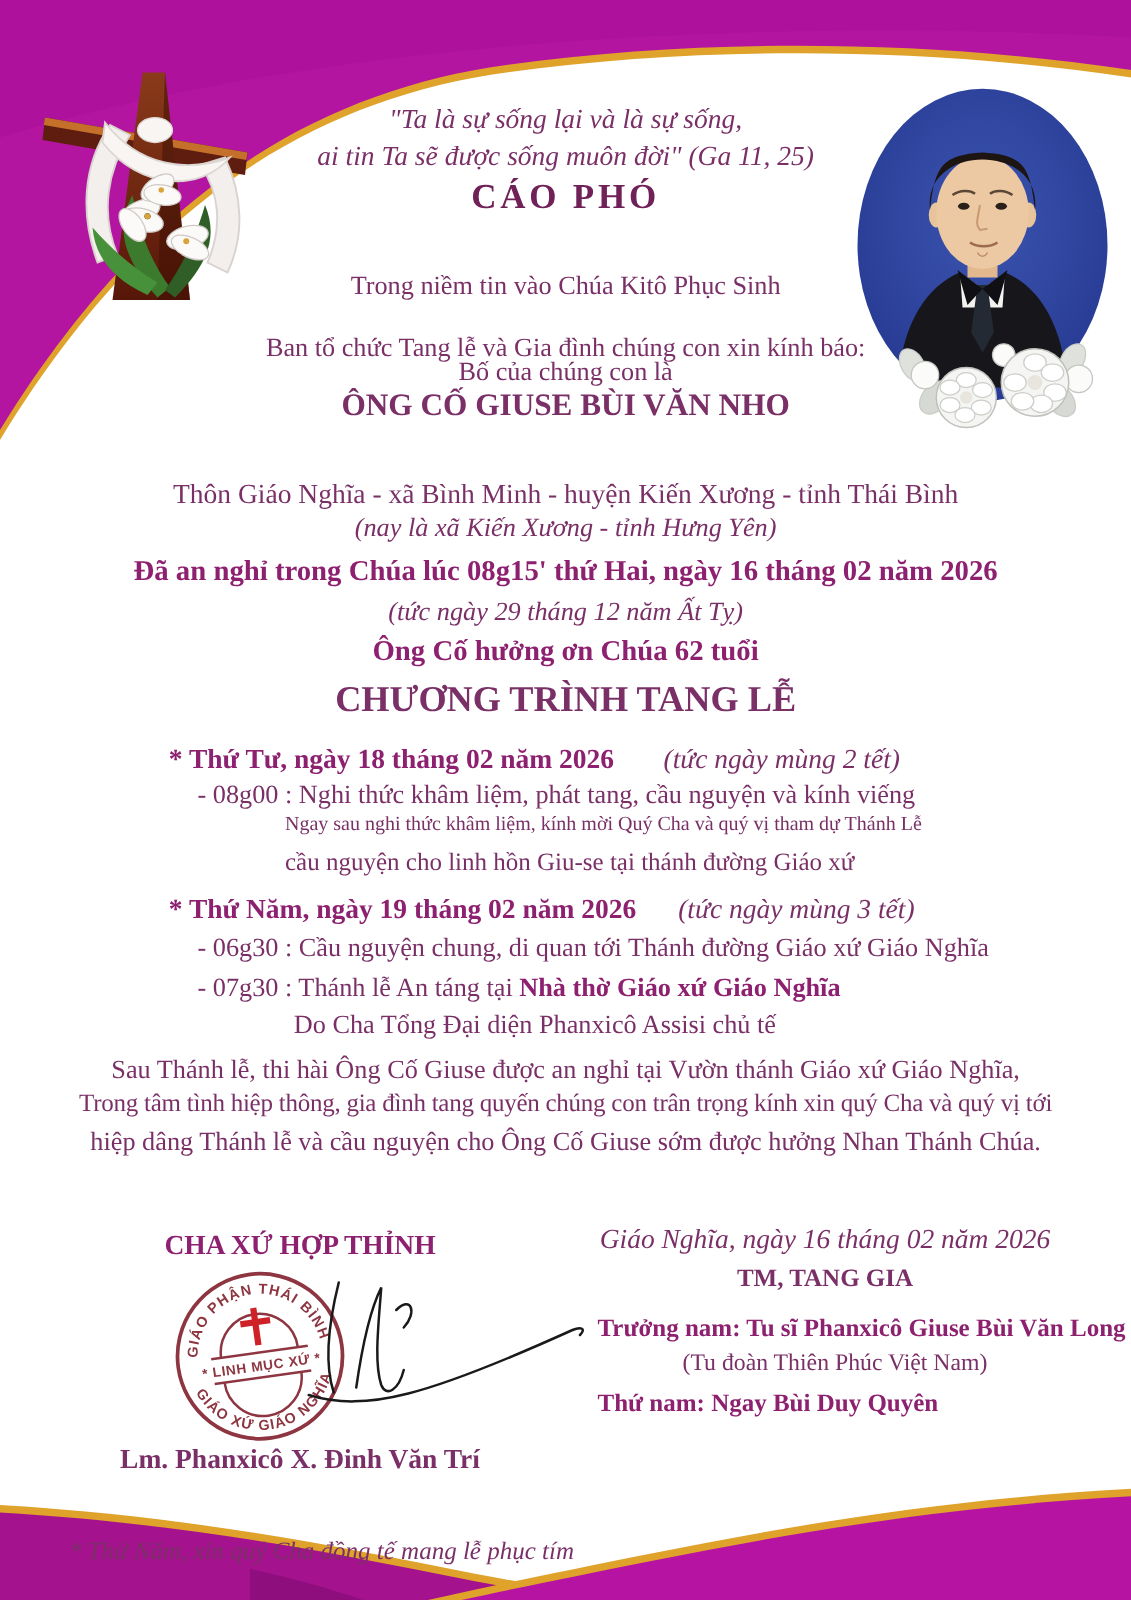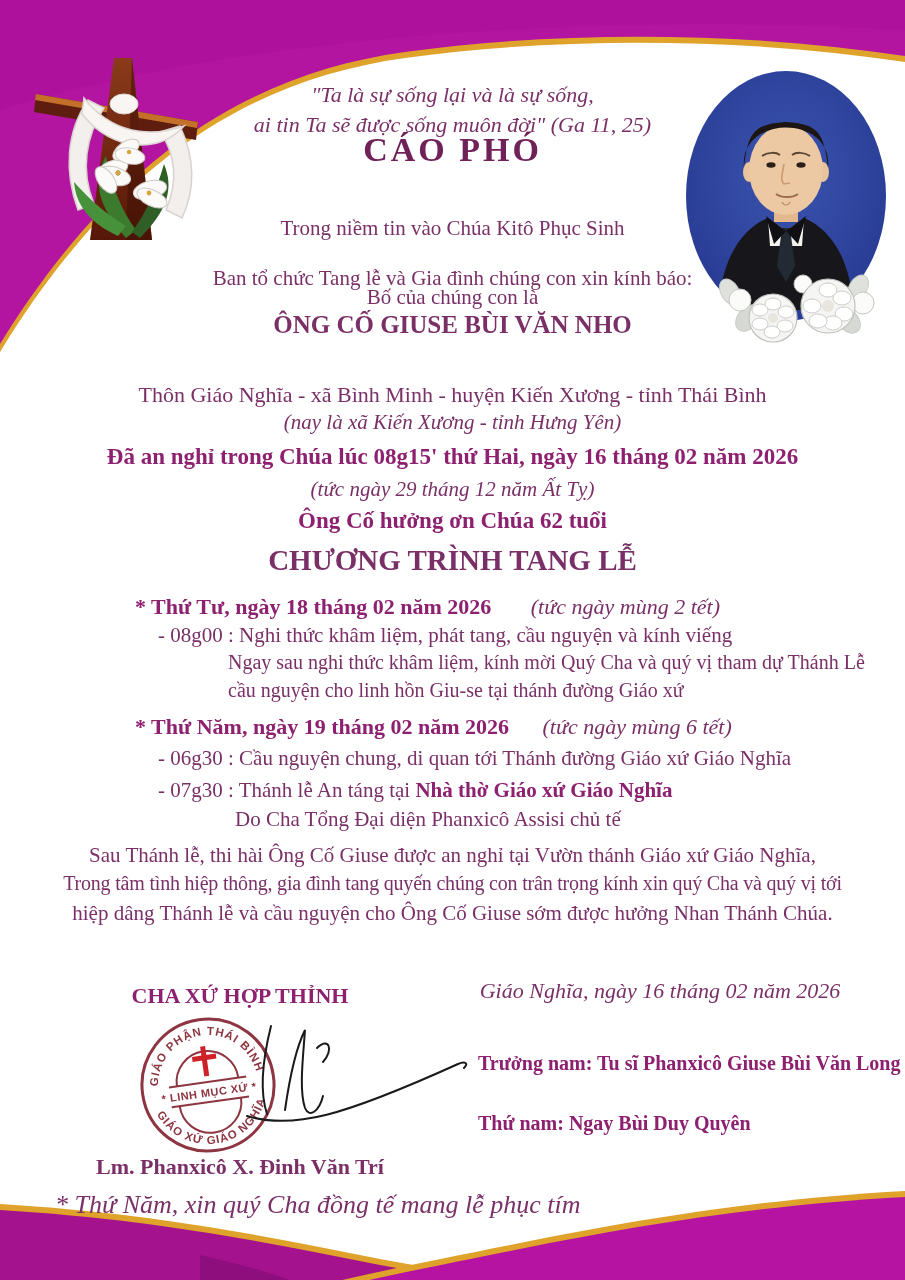--- a/index.html
+++ b/index.html
@@ -135,65 +135,67 @@
           <ellipse cx="82" cy="242" rx="8" ry="6"></ellipse>
       </g>
       <circle cx="150" cy="238" r="6" fill="#e7e5dd"></circle>
       <circle cx="95" cy="250" r="5" fill="#e7e5dd"></circle>
     </g>
   </svg>
 
   <div class="ln ctr it" style="top:82px;font-size:22px;">"Ta là sự sống lại và là sự sống,</div>
   <div class="ln ctr it" style="top:112px;font-size:22px;">ai tin Ta sẽ được sống muôn đời" (Ga 11, 25)</div>
 
-  <div class="ln ctr b ttl" style="top:130px;font-size:34px;letter-spacing:3px;">CÁO PHÓ</div>
+  <div class="ln ctr b ttl" style="top:142px;font-size:28px;letter-spacing:3px;">CÁO PHÓ</div>
 
   <div class="ln ctr" style="top:216px;font-size:21px;">Trong niềm tin vào Chúa Kitô Phục Sinh</div>
   <div class="ln ctr" style="top:266px;font-size:21px;">Ban tổ chức Tang lễ và Gia đình chúng con xin kính báo:</div>
   <div class="ln ctr" style="top:285px;font-size:21px;">Bố của chúng con là</div>
   <div class="ln ctr b" style="top:311px;font-size:25px;">ÔNG CỐ GIUSE BÙI VĂN NHO</div>
 
   <div class="ln ctr" style="top:382px;font-size:22px;">Thôn Giáo Nghĩa - xã Bình Minh - huyện Kiến Xương - tỉnh Thái Bình</div>
   <div class="ln ctr it" style="top:410px;font-size:21px;">(nay là xã Kiến Xương - tỉnh Hưng Yên)</div>
 
   <div class="ln ctr b mag" style="top:444px;font-size:23px;">Đã an nghỉ trong Chúa lúc 08g15' thứ Hai, ngày 16 tháng 02 năm 2026</div>
   <div class="ln ctr it" style="top:477px;font-size:21px;">(tức ngày 29 tháng 12 năm Ất Tỵ)</div>
   <div class="ln ctr b mag" style="top:508px;font-size:23px;">Ông Cố hưởng ơn Chúa 62 tuổi</div>
 
   <div class="ln ctr b" style="top:544px;font-size:29px;">CHƯƠNG TRÌNH TANG LỄ</div>
 
   <div class="ln" style="top:594px;left:135px;font-size:22px;">
     <span class="b mag">* Thứ Tư, ngày 18 tháng 02 năm 2026</span>
     <span class="it" style="margin-left:34px;">(tức ngày mùng 2 tết)</span>
   </div>
   <div class="ln" style="top:623px;left:158px;font-size:21px;">- 08g00 : Nghi thức khâm liệm, phát tang, cầu nguyện và kính viếng</div>
-  <div class="ln" style="top:651px;left:228px;font-size:20px;">Ngay sau nghi thức khâm liệm, kính mời Quý Cha và quý vị tham dự Thánh Lễ</div>
+  <div class="ln" style="top:651px;left:228px;font-size:16px;">Ngay sau nghi thức khâm liệm, kính mời Quý Cha và quý vị tham dự Thánh Lễ</div>
   <div class="ln" style="top:679px;left:228px;font-size:20px;">cầu nguyện cho linh hồn Giu-se tại thánh đường Giáo xứ</div>
 
   <div class="ln" style="top:714px;left:135px;font-size:22px;">
     <span class="b mag">* Thứ Năm, ngày 19 tháng 02 năm 2026</span>
-    <span class="it" style="margin-left:28px;">(tức ngày mùng 6 tết)</span>
+    <span class="it" style="margin-left:28px;">(tức ngày mùng 3 tết)</span>
   </div>
   <div class="ln" style="top:746px;left:158px;font-size:21px;">- 06g30 : Cầu nguyện chung, di quan tới Thánh đường Giáo xứ Giáo Nghĩa</div>
   <div class="ln" style="top:778px;left:158px;font-size:21px;">
     <span>- 07g30 : Thánh lễ An táng tại </span><span class="b mag">Nhà thờ Giáo xứ Giáo Nghĩa</span>
   </div>
   <div class="ln" style="top:807px;left:235px;font-size:21px;text-align:center;">Do Cha Tổng Đại diện Phanxicô Assisi chủ tế</div>
 
   <div class="ln ctr" style="top:843px;font-size:21px;">Sau Thánh lễ, thi hài Ông Cố Giuse được an nghỉ tại Vườn thánh Giáo xứ Giáo Nghĩa,</div>
   <div class="ln ctr" style="top:872px;font-size:20px;letter-spacing:-0.2px;">Trong tâm tình hiệp thông, gia đình tang quyến chúng con trân trọng kính xin quý Cha và quý vị tới</div>
   <div class="ln ctr" style="top:901px;font-size:21px;">hiệp dâng Thánh lễ và cầu nguyện cho Ông Cố Giuse sớm được hưởng Nhan Thánh Chúa.</div>
 
 
   <div class="ln b mag" style="top:983px;left:100px;width:280px;text-align:center;font-size:22px;">CHA XỨ HỢP THỈNH</div>
   <div class="ln b" style="top:1154px;left:60px;width:360px;text-align:center;font-size:22px;">Lm. Phanxicô X. Đinh Văn Trí</div>
-  <div class="ln it" style="top:1190px;left:55px;font-size:26px;font-style:italic;">* Thứ Năm, xin quý Cha đồng tế mang lễ phục tím</div>
+  <div class="ln it" style="top:1230px;left:55px;font-size:20px;font-style:italic;">* Thứ Năm, xin quý Cha đồng tế mang lễ phục tím</div>
 
   <div class="ln it" style="top:978px;left:460px;width:400px;text-align:center;font-size:22px;">Giáo Nghĩa, ngày 16 tháng 02 năm 2026</div>
+  <div class="ln b" style="top:1012px;left:460px;width:400px;text-align:center;font-size:20px;">TM, TANG GIA</div>
   <div class="ln b mag" style="top:1052px;left:478px;font-size:20px;">Trưởng nam: Tu sĩ Phanxicô Giuse Bùi Văn Long</div>
+  <div class="ln" style="top:1080px;left:478px;width:380px;text-align:center;font-size:19px;">(Tu đoàn Thiên Phúc Việt Nam)</div>
   <div class="ln b mag" style="top:1112px;left:478px;font-size:20px;">Thứ nam: Ngay Bùi Duy Quyên</div>
 
   <svg class="abs" style="left:133px;top:1010px;" width="150" height="150" viewBox="0 0 150 150">
     <g transform="rotate(-8 75 75)" fill="none" stroke="#8d3540">
       <circle cx="75" cy="75" r="66" stroke-width="3"></circle>
       <path d="M44 72 A 31 31 0 0 1 106 72" stroke-width="2"></path>
       <path d="M36 72 H 114" stroke-width="2"></path>
       <path d="M36 92 H 114" stroke-width="2"></path>
       <path d="M44 92 A 31 31 0 0 0 106 92" stroke-width="2"></path>
       <g fill="#cf2128" stroke="none">

